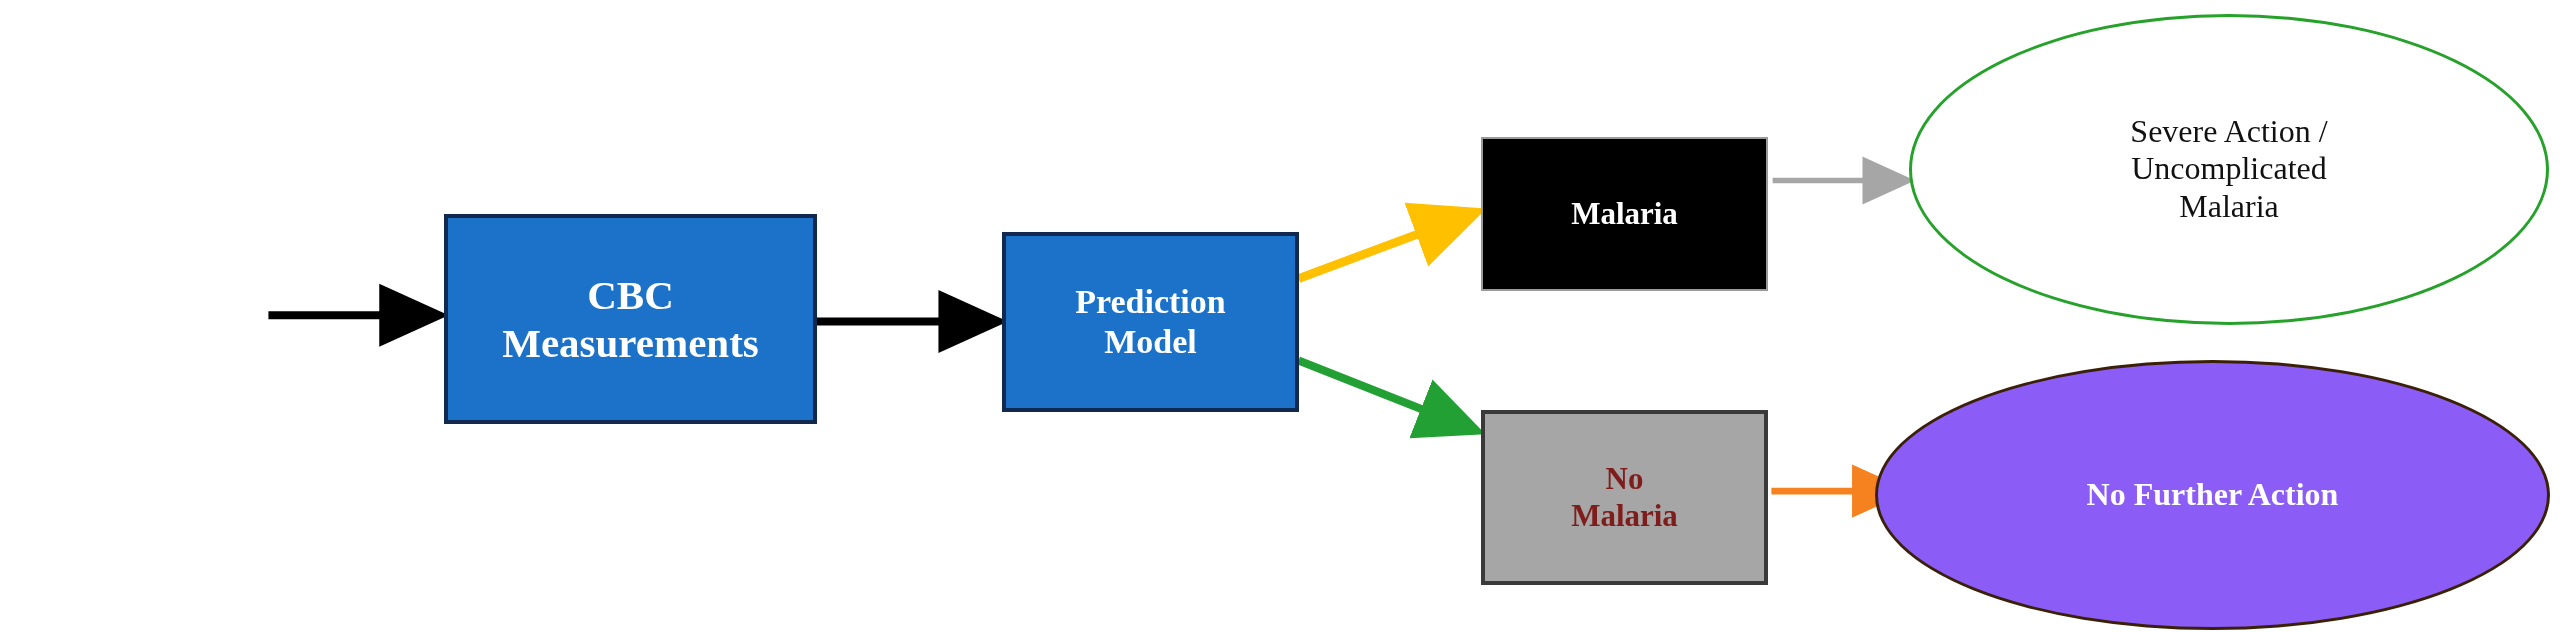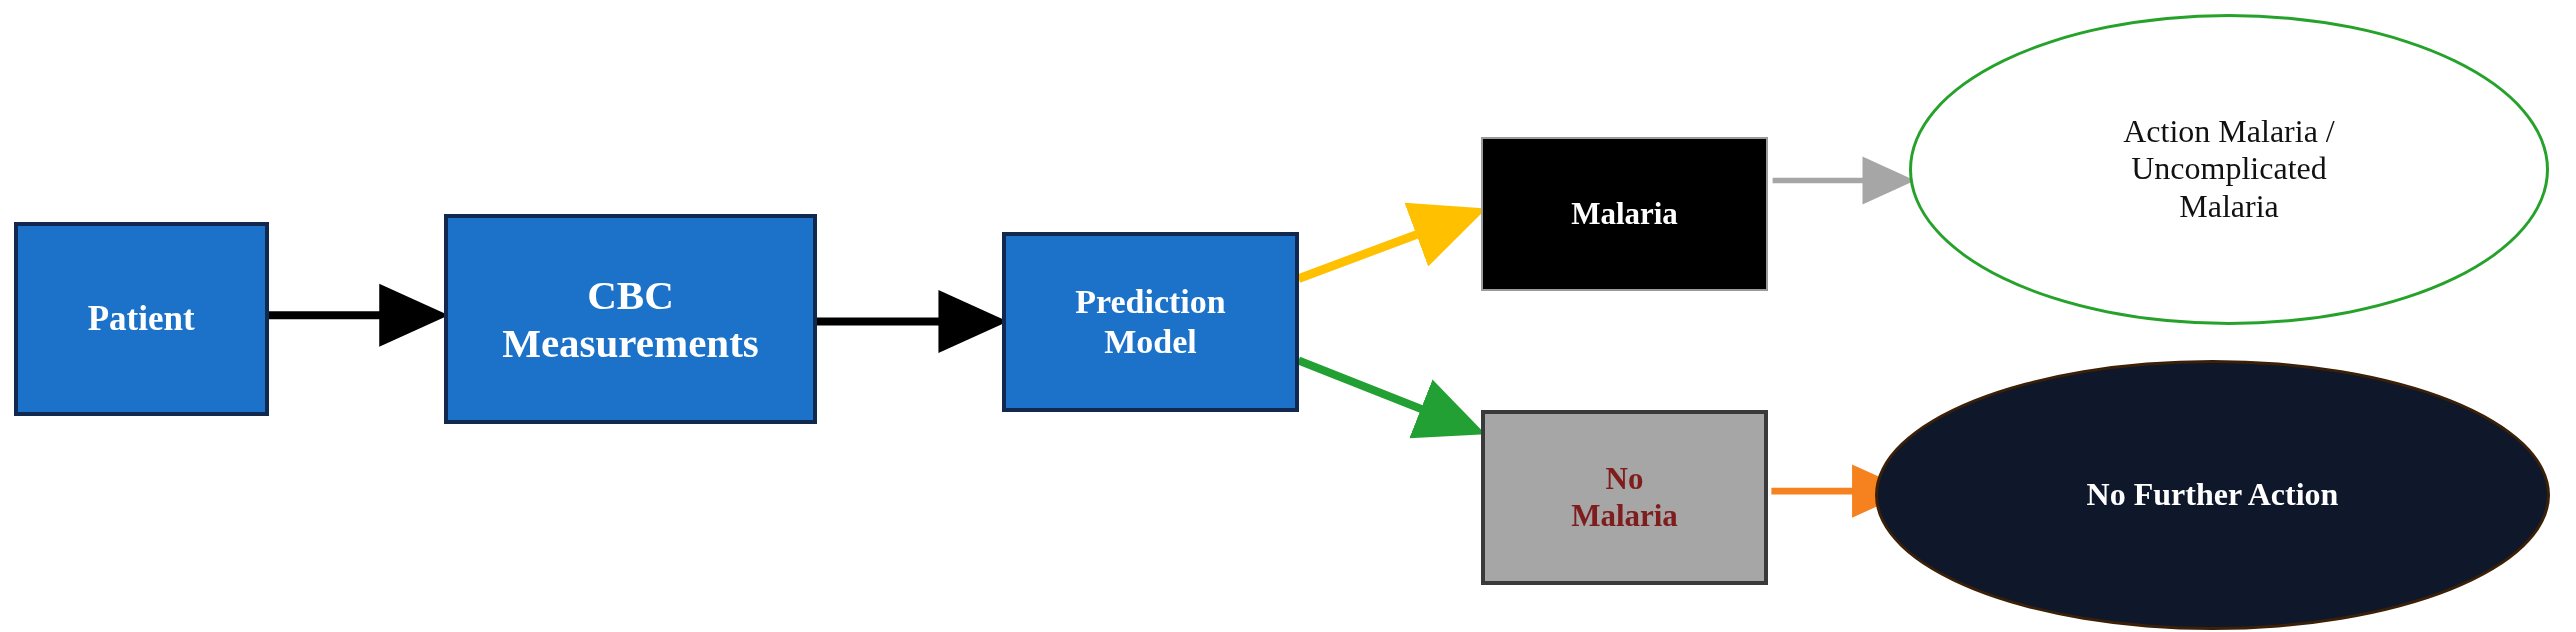--- a/index.html
+++ b/index.html
@@ -57,21 +57,21 @@
   
   .ellipse-green {
     border-radius: 50%;
     background: #ffffff;
     border: 3.7px solid #26A22B;
     color: #111111;
     font-weight: normal;
   }
   .ellipse-orange {
     border-radius: 50%;
-    background: #0f172a;
+    background: #8b5cf6;
     border: 3.7px solid #3B2008;
     color: #ffffff;
     font-weight: bold;
   }
   #n-patient      { left: 13.7px;   top: 222px; width: 255px;  height: 194px;  font-size: 35px; }
   #n-cbc          { left: 444px;  top: 214px; width: 373px;  height: 210px;  font-size: 41px; }
   #n-model        { left: 1002px; top: 232px; width: 297px;  height: 180px;  font-size: 34px; }
   #n-malaria      { left: 1481px; top: 137px; width: 287px;  height: 154px;  font-size: 31px; }
   #n-nomalaria    { left: 1481px; top: 410px; width: 287px;  height: 175px;  font-size: 31px; }
   #n-severe       { left: 1909px; top: 13.7px;  width: 640px; height: 311px;  font-size: 32px; }
@@ -107,33 +107,32 @@
 
     <line x1="2090" y1="448" x2="2374" y2="342" stroke="#FFC000" stroke-width="14" marker-end="url(#ah-yellow)"></line>
 
     <line x1="2090" y1="580" x2="2374" y2="692" stroke="#22A033" stroke-width="13" marker-end="url(#ah-green)"></line>
 
     <line x1="2853" y1="290" x2="3066" y2="290" stroke="#A6A6A6" stroke-width="9" marker-end="url(#ah-gray)"></line>
 
     <line x1="2851" y1="790" x2="3060" y2="790" stroke="#F5811F" stroke-width="11" marker-end="url(#ah-orange)"></line>
   </svg>
 
-  <div class="node box-blue" id="n-patient">Patient</div>
 
   <div class="node box-blue" id="n-cbc">CBC
 Measurements</div>
 
   <div class="node box-blue" id="n-model">Prediction
 Model</div>
 
   <div class="node box-black" id="n-malaria">Malaria</div>
 
   <div class="node box-gray" id="n-nomalaria">No
 Malaria</div>
 
-  <div class="node ellipse-green" id="n-severe">Action Malaria /
+  <div class="node ellipse-green" id="n-severe">Severe Action /
 Uncomplicated
 Malaria</div>
 
   <div class="node ellipse-orange" id="n-nofurther">No Further Action</div>
 
 </div>
 
 
 </body></html>

